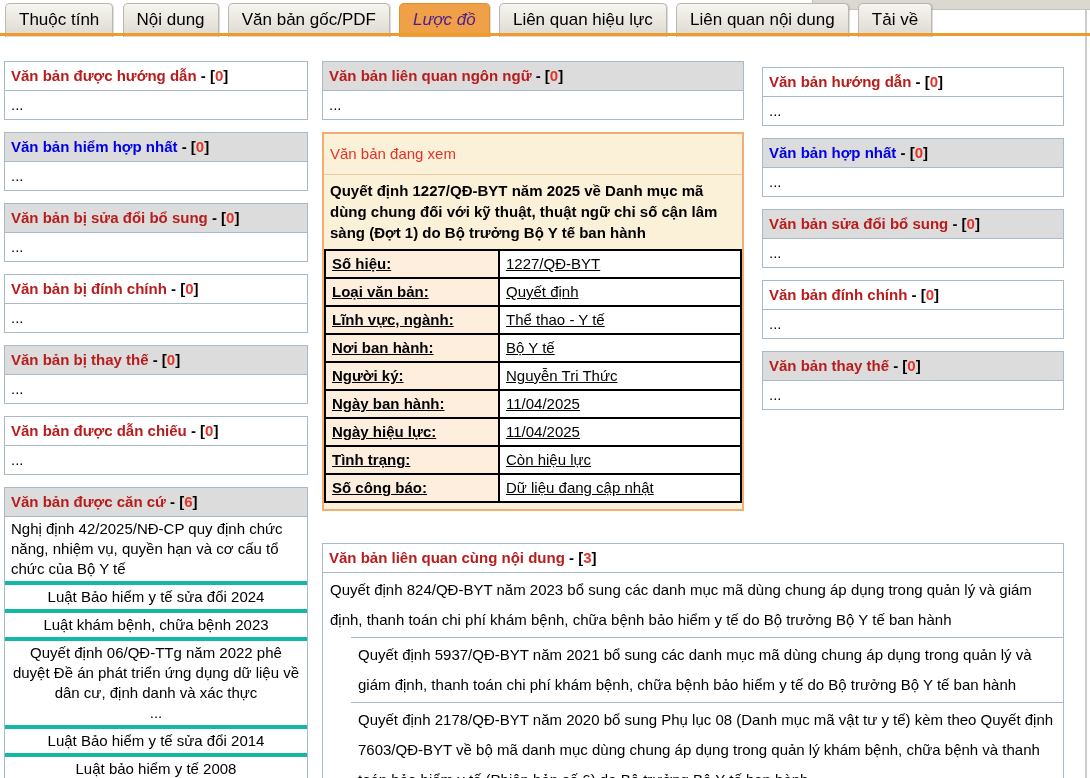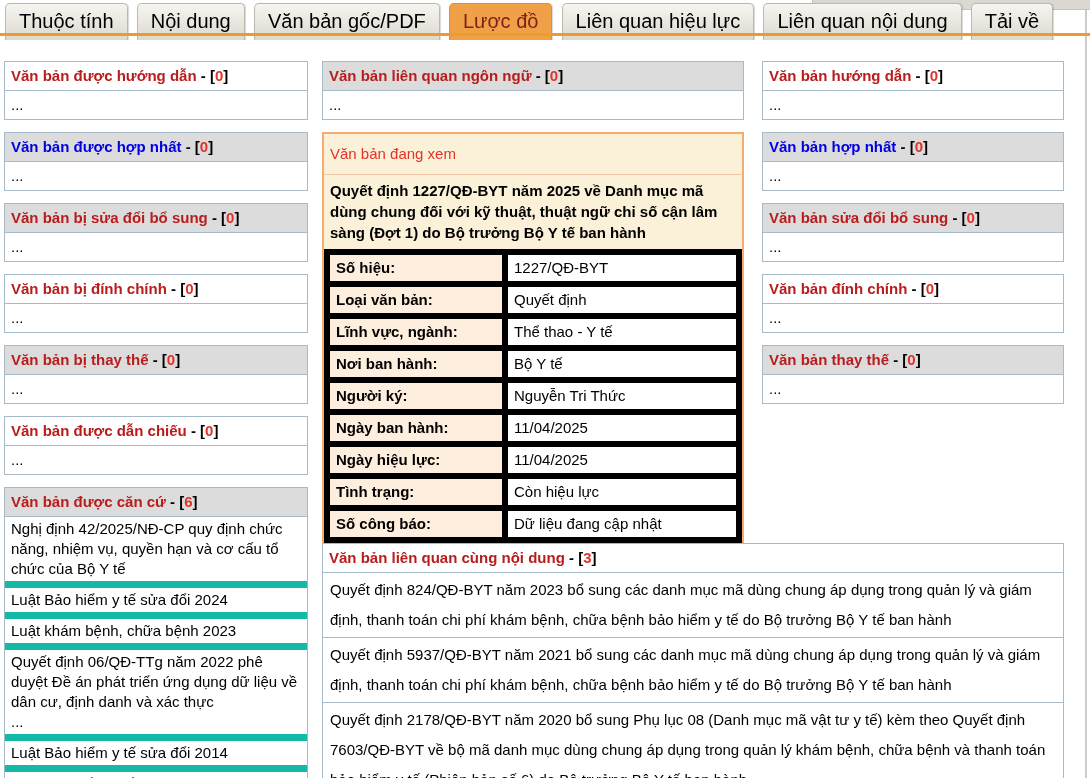--- a/index.html
+++ b/index.html
@@ -11,70 +11,70 @@
     font-size:15px;
   }
   
   .tabbar{position:absolute;left:0;top:0;width:1090px;height:33px;padding-top:3px;box-sizing:border-box;}
   .tabbar-underline{position:absolute;left:0;top:33px;width:1090px;height:3px;background:#ed9b2d;}
   .tab{
     display:inline-block;margin-left:5px;padding:6px 13px 7px 13px;
     background:linear-gradient(#f7f5f0,#ddd9d1);
     border:1px solid #bcb8b0;border-bottom:none;
     border-radius:5px 5px 0 0;
-    font-size:20px;color:#000;cursor:pointer;vertical-align:bottom;
+    font-size:17px;color:#000;cursor:pointer;vertical-align:bottom;
     box-shadow:1px 0 1px rgba(0,0,0,0.15);
   }
   .tab.active{
-    background:#f0a148;color:#7f1d1d;border-color:#e08f33;
+    background:#f0a148;color:#4c1d95;border-color:#e08f33;font-style:italic;
   }
   .top-right-strip{
     position:absolute;left:812px;top:-6px;width:284px;height:14px;
     background:#dbd8d2;border:1px solid #c7c4bd;border-radius:6px;
   }
   .right-vline{position:absolute;left:1085px;top:10px;width:2px;height:768px;background:#cccccc;}
   
   .col{position:absolute;top:61px;}
   .col-left{left:4px;width:304px;}
   .col-mid{left:322px;width:422px;}
-  .col-right{left:762px;width:302px;}
+  .col-right{left:762px;width:302px;margin-top:6px;}
   
   .box{border:1px solid #a6bac9;background:#fff;margin-bottom:12px;}
   .box-header{
     padding:4px 6px;font-weight:bold;line-height:20px;
     border-bottom:1px solid #a6bac9;background:#ffffff;
   }
   .box-header.gray{background:#dcdcdc;}
   .box-header .lbl{color:#b91c1c;}
   .box-header .lbl.blue{color:#0000e6;}
   .count{color:#e53228;font-weight:bold;}
   .box-body{padding:4px 6px;line-height:20px;color:#000;}
   .list-item{padding:2px 6px;line-height:20px;white-space:pre-line;cursor:pointer;}
-  .list-item + .list-item{border-top:7px solid #14b8a6;}
+  .list-item + .list-item{border-top:4px solid #14b8a6;text-align:center;}
   
   .current-doc{
     border:2px solid #f2ad72;background:#fbf0d8;margin-bottom:12px;
   }
   .cd-header{
     font-weight:normal;color:#e53228;
     padding:11px 6px;border-bottom:1px solid #f0c9a2;line-height:18px;
   }
   .cd-title{padding:5px 6px 6px 6px;font-weight:bold;line-height:21px;}
   .cd-table{width:100%;border-collapse:collapse;margin-bottom:6px;}
-  .cd-table td{border:6px solid #000000;padding:4px 6px;line-height:18px;}
+  .cd-table td{border:2px solid #000000;padding:4px 6px;line-height:18px;text-decoration:underline;}
   .cd-label{background:#fdeede;font-weight:bold;width:160px;}
   .cd-value{background:#ffffff;}
   
   .bottom-box{
     position:absolute;left:322px;top:543px;width:742px;
     border:1px solid #a6bac9;background:#fff;box-sizing:border-box;
   }
   .bottom-box .box-header{background:#ffffff;}
   .bottom-item{padding:2px 7px;line-height:30px;cursor:pointer;}
-  .bottom-item + .bottom-item{border-top:1px solid #a6bac9;}
+  .bottom-item + .bottom-item{border-top:1px solid #a6bac9;margin-left:28px;}
 </style>
 </head>
 <body>
 
 <div class="top-right-strip"></div>
 <div class="right-vline"></div>
 
 <div class="tabbar">
   <div class="tab">Thuộc tính</div>
   <div class="tab">Nội dung</div>
@@ -87,21 +87,21 @@
 <div class="tabbar-underline"></div>
 
 <div class="col col-left">
 
   <div class="box">
     <div class="box-header"><span class="lbl">Văn bản được hướng dẫn</span><span> - [</span><span class="count">0</span><span>]</span></div>
     <div class="box-body">...</div>
   </div>
 
   <div class="box">
-    <div class="box-header gray"><span class="lbl blue">Văn bản được hợp nhất</span><span> - [</span><span class="count">0</span><span>]</span></div>
+    <div class="box-header gray"><span class="lbl blue">Văn bản hiểm hợp nhất</span><span> - [</span><span class="count">0</span><span>]</span></div>
     <div class="box-body">...</div>
   </div>
 
   <div class="box">
     <div class="box-header gray"><span class="lbl">Văn bản bị sửa đổi bổ sung</span><span> - [</span><span class="count">0</span><span>]</span></div>
     <div class="box-body">...</div>
   </div>
 
   <div class="box">
     <div class="box-header"><span class="lbl">Văn bản bị đính chính</span><span> - [</span><span class="count">0</span><span>]</span></div>

